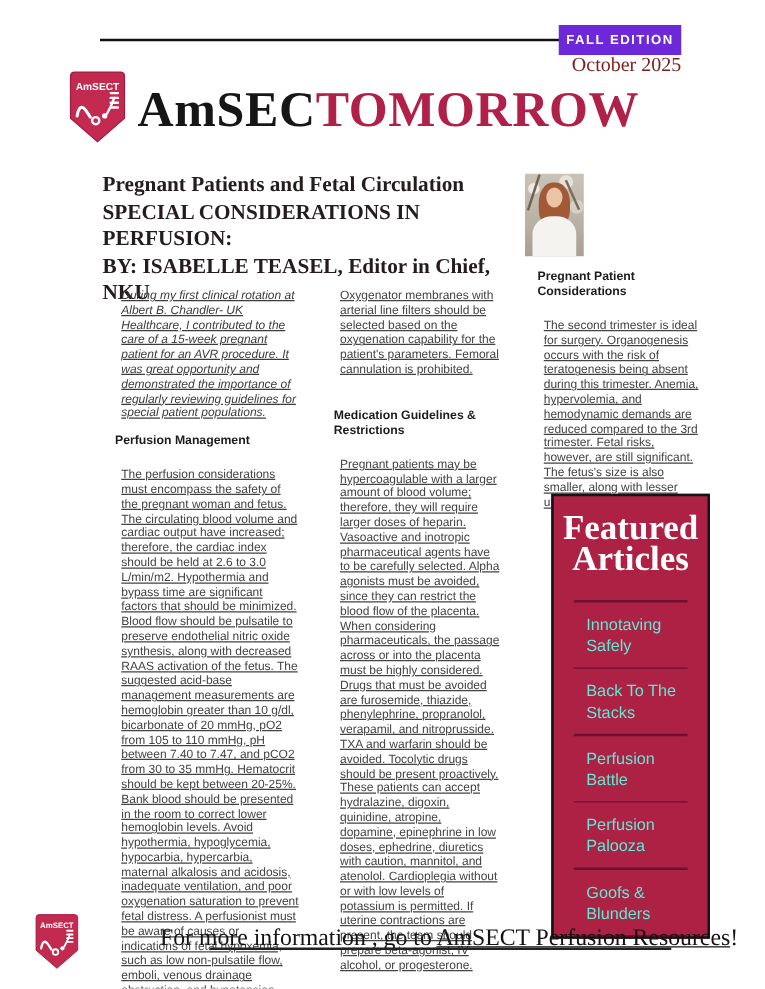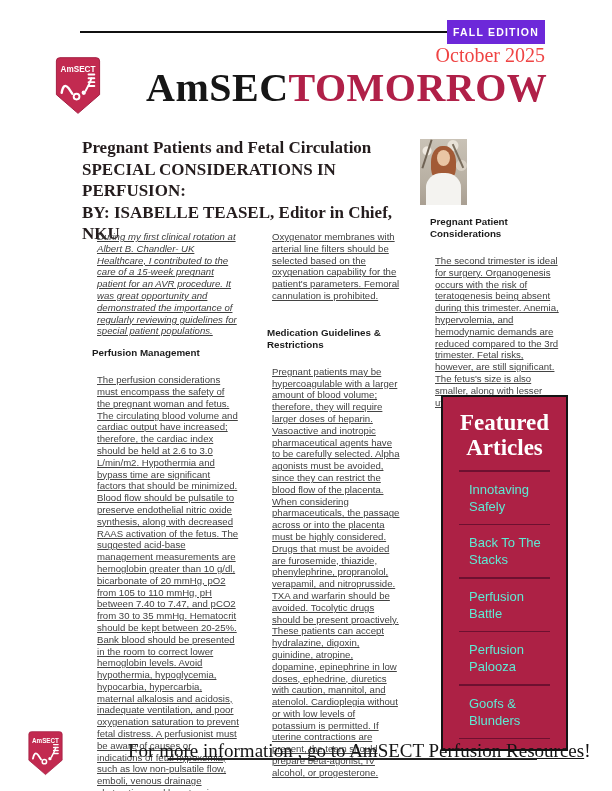--- a/index.html
+++ b/index.html
@@ -5,25 +5,25 @@
   html,body{margin:0;padding:0;background:#ffffff;}
   .page{position:relative;width:612px;height:791px;background:#ffffff;overflow:hidden;
         font-family:"Liberation Sans",sans-serif;}
 
   
   .top-rule{position:absolute;left:80px;top:31px;width:368px;height:2px;background:#101010;}
   .fall-badge{position:absolute;left:447px;top:20px;width:98px;height:24px;background:#6d28d9;
       color:#ffffff;font-weight:bold;font-size:10.5px;letter-spacing:1.2px;
       display:flex;align-items:center;justify-content:center;}
   .issue-date{position:absolute;right:67px;top:44px;font-family:"Liberation Serif",serif;
-      font-size:20px;color:#ef4444;}
+      font-size:16px;color:#7f1d1d;}
   .logo-main{position:absolute;left:54px;top:56px;width:48px;height:60px;}
   .logo-footer{position:absolute;left:27px;top:730px;width:37px;height:47px;}
   .masthead{position:absolute;left:110px;top:64px;font-family:"Liberation Serif",serif;
-      font-weight:bold;font-size:40px;letter-spacing:0.5px;white-space:nowrap;margin-left:36px;}
+      font-weight:bold;font-size:40px;letter-spacing:0.5px;white-space:nowrap;}
   .masthead .black{color:#161616;}
   .masthead .accent{color:#b02048;}
 
   
   .article-title{position:absolute;left:82px;top:137px;width:330px;
       font-family:"Liberation Serif",serif;font-weight:bold;font-size:17px;
       line-height:21.5px;color:#241c1d;}
 
   
   .photo{position:absolute;left:420px;top:139px;width:47px;height:66px;overflow:hidden;
@@ -49,21 +49,21 @@
   .col-3{left:420px;width:154px;}
   .col p{margin:15px;text-decoration:underline;}
   .col p.intro{font-style:italic;color:#3c3c3c;margin-bottom:10px;}
   .col .subhead{font-weight:bold;color:#1c1c1c;font-size:9.8px;line-height:12px;margin:0 0 10px 0;padding-left:10px;}
   .col .gap{height:10px;}
 
   
   .sidebar{position:absolute;left:441px;top:395px;width:127px;height:356px;background:#ad2145;
       border:2px solid #141414;box-sizing:border-box;}
   .sidebar-title{font-family:"Liberation Serif",serif;font-weight:bold;color:#ffffff;
-      font-size:23px;line-height:25px;text-align:center;padding:13px 6px 10px 6px;}
+      font-size:28px;line-height:25px;text-align:center;padding:13px 6px 20px 6px;}
   .sb-divider{height:1.5px;background:#6e1030;margin:0 16px;}
   .sidebar-item{font-size:13px;line-height:17px;color:#5eead4;padding:9px 8px 9px 26px;}
 
   
   .footer-text{position:absolute;left:128px;top:740px;font-family:"Liberation Serif",serif;
       font-size:19px;color:#141414;white-space:nowrap;}
   .footer-text .link{text-decoration:underline;color:#141414;cursor:pointer;}
   .footer-rule{position:absolute;left:168px;top:758px;width:369px;height:1.5px;background:#222222;}
 
   .logo-svg{width:100%;height:100%;display:block;}

